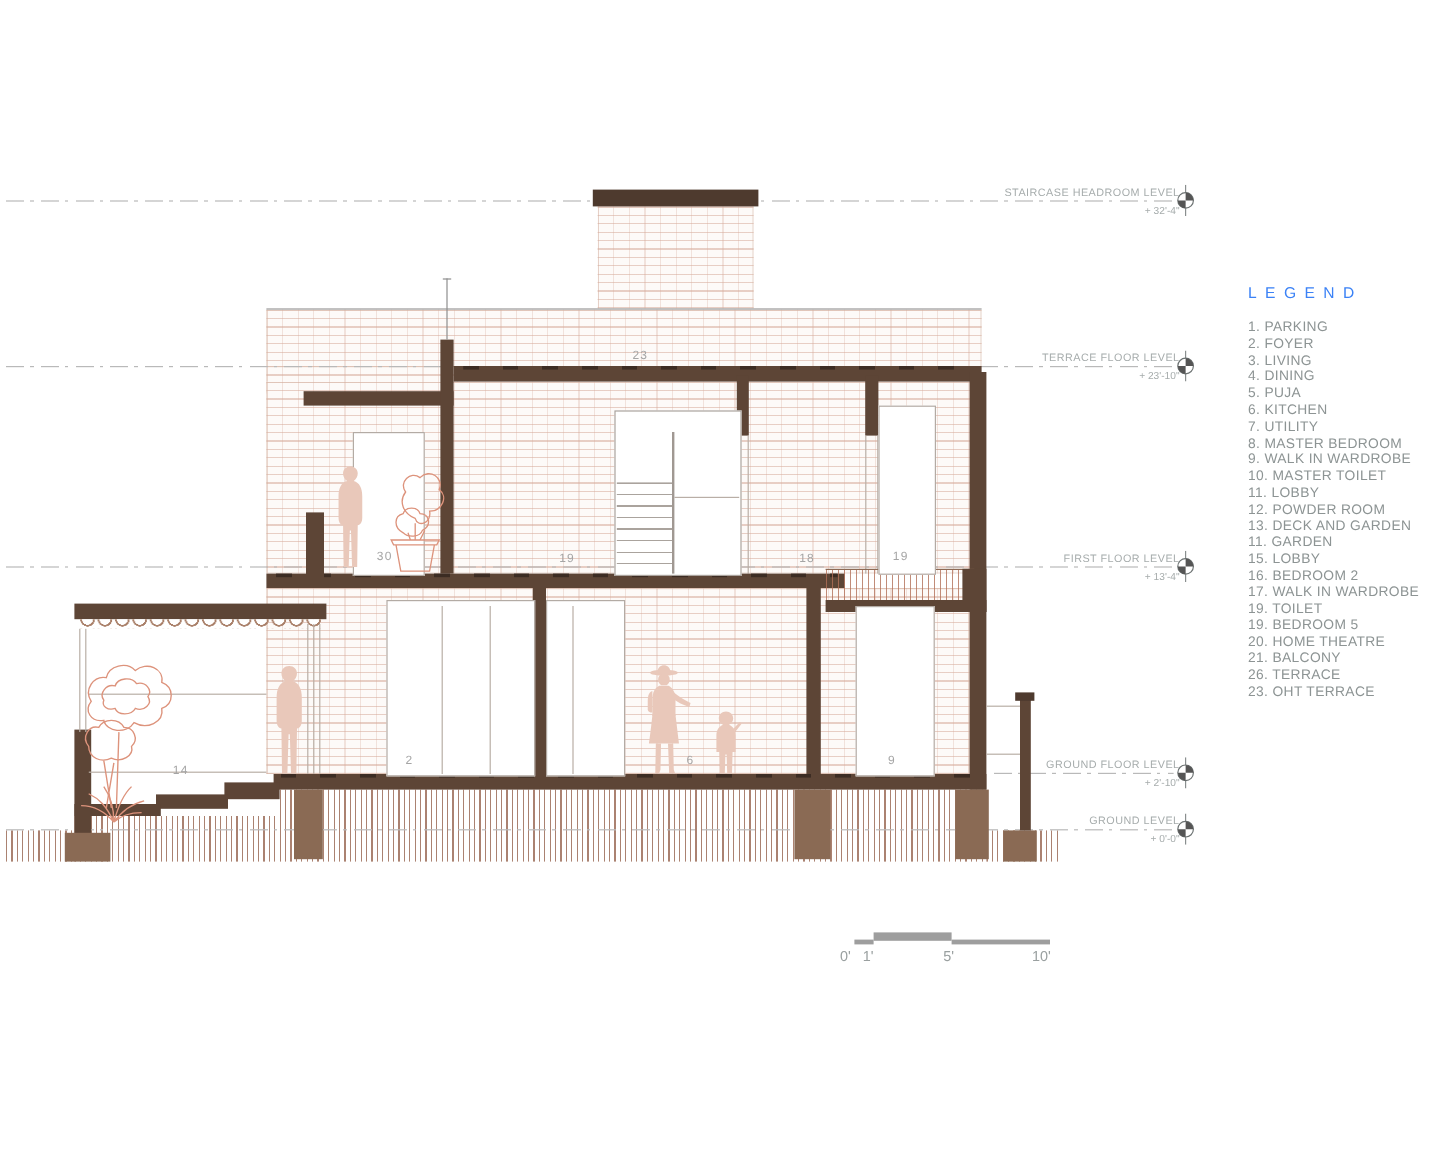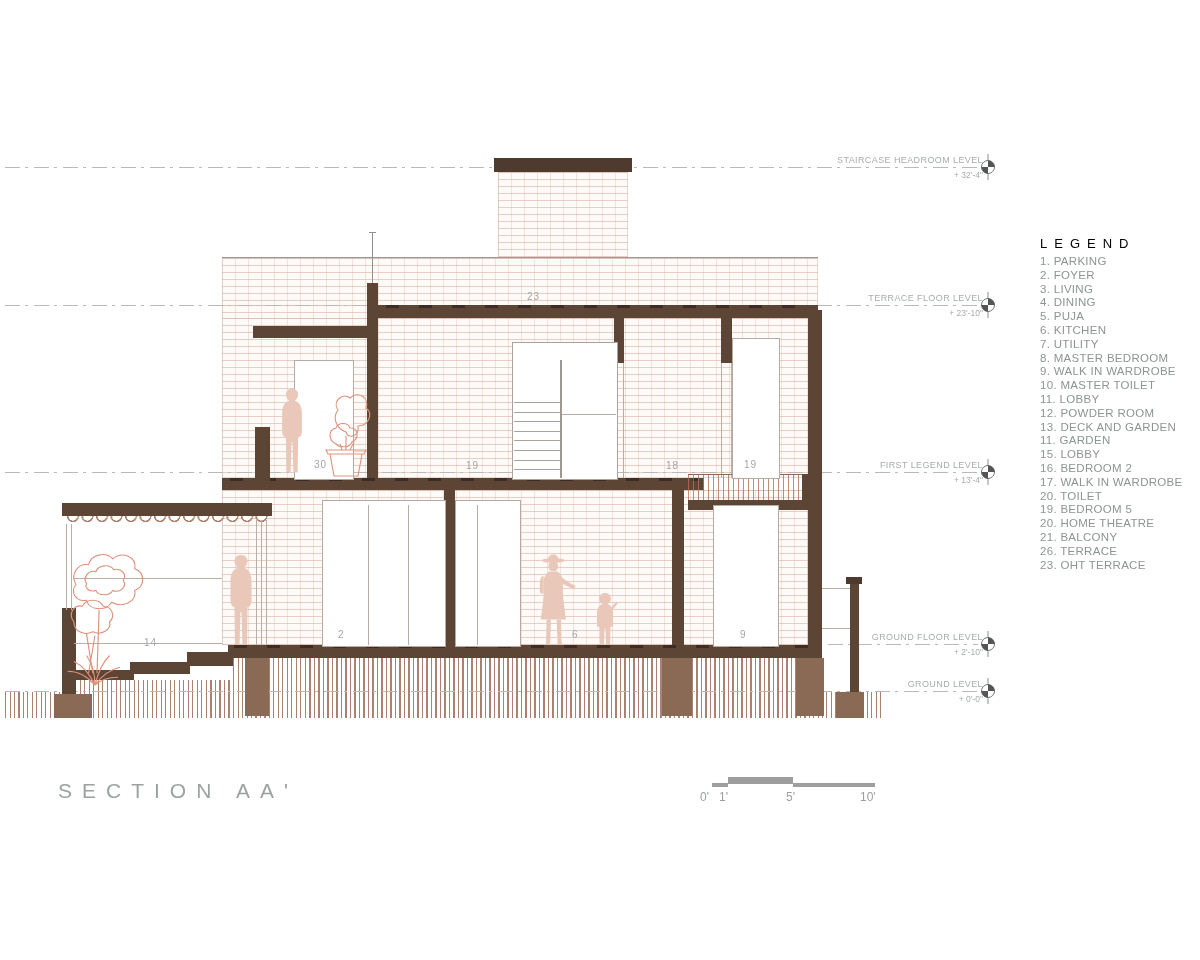--- a/index.html
+++ b/index.html
@@ -35,21 +35,21 @@
   .scal{position:absolute;height:8px;background-image:
        radial-gradient(circle 6.5px at 7px 0px, #fff 4.5px, #a97f68 4.7px 6px, transparent 6.2px);
        background-size:14.5px 8px;background-repeat:repeat-x;}
   .treads{position:absolute;background:
        repeating-linear-gradient(180deg,#aaa39d 0 1px, transparent 1px 9.6px);}
   .room-label{position:absolute;font-size:10px;color:#a5a5a5;letter-spacing:1px;z-index:9;}
   .lvl-label{position:absolute;width:250px;text-align:right;font-size:9px;color:#a6acac;letter-spacing:.4px;z-index:9;}
   .lvl-value{position:absolute;width:250px;text-align:right;font-size:8.5px;color:#a6acac;z-index:9;}
   .mk{position:absolute;z-index:9;}
   .legend{position:absolute;left:1040px;top:236px;z-index:9;}
-  .legend-title{font-size:13px;color:#000000;letter-spacing:7px;margin-bottom:4px;}
+  .legend-title{font-size:13px;color:#3b82f6;letter-spacing:7px;margin-bottom:16px;}
   .legend-item{font-size:11.5px;color:#8d9494;line-height:13.8px;letter-spacing:.3px;white-space:nowrap;}
   .title{position:absolute;left:58px;top:779px;font-size:21px;color:#9aa2a2;letter-spacing:10px;z-index:9;}
   .sc-seg{position:absolute;background:#9e9e9e;}
   .sc-tick{position:absolute;font-size:12px;color:#9aa0a0;z-index:9;}
   .fig{position:absolute;z-index:8;}
   .plant{position:absolute;z-index:8;}
   .z3{z-index:3;} .z2{z-index:2;} .z1{z-index:1;}
 </style>
 </head>
 <body>
@@ -194,21 +194,21 @@
   <span class="room-label" style="left:744px;top:459px;">19</span>
   <span class="room-label" style="left:338px;top:629px;">2</span>
   <span class="room-label" style="left:572px;top:629px;">6</span>
   <span class="room-label" style="left:740px;top:629px;">9</span>
   <span class="room-label" style="left:144px;top:637px;">14</span>
 
   <span class="lvl-label" style="left:733px;top:155px;">STAIRCASE HEADROOM LEVEL</span>
   <span class="lvl-value" style="left:733px;top:170px;">+ 32'-4"</span>
   <span class="lvl-label" style="left:733px;top:293px;">TERRACE FLOOR LEVEL</span>
   <span class="lvl-value" style="left:733px;top:308px;">+ 23'-10"</span>
-  <span class="lvl-label" style="left:733px;top:460px;">FIRST LEGEND LEVEL</span>
+  <span class="lvl-label" style="left:733px;top:460px;">FIRST FLOOR LEVEL</span>
   <span class="lvl-value" style="left:733px;top:475px;">+ 13'-4"</span>
   <span class="lvl-label" style="left:733px;top:632px;">GROUND FLOOR LEVEL</span>
   <span class="lvl-value" style="left:733px;top:647px;">+ 2'-10"</span>
   <span class="lvl-label" style="left:733px;top:679px;">GROUND LEVEL</span>
   <span class="lvl-value" style="left:733px;top:694px;">+ 0'-0"</span>
 
   <svg class="mk" style="left:978px;top:154px;" width="20" height="26" viewBox="0 0 20 26">
     <line x1="10" y1="0" x2="10" y2="26" stroke="#8a8f8f" stroke-width="1"></line>
     <circle cx="10" cy="13" r="6.5" fill="#fff" stroke="#6e7474" stroke-width="1"></circle>
     <path d="M10,13 L10,6.5 A6.5,6.5 0 0 1 16.5,13 Z" fill="#555"></path>
@@ -252,30 +252,29 @@
         <div class="legend-item">8.  MASTER BEDROOM</div>
         <div class="legend-item">9.  WALK IN WARDROBE</div>
         <div class="legend-item">10.  MASTER TOILET</div>
         <div class="legend-item">11.  LOBBY</div>
         <div class="legend-item">12.  POWDER ROOM</div>
         <div class="legend-item">13.  DECK AND GARDEN</div>
         <div class="legend-item">11.  GARDEN</div>
         <div class="legend-item">15.  LOBBY</div>
         <div class="legend-item">16.  BEDROOM 2</div>
         <div class="legend-item">17.  WALK IN WARDROBE</div>
-        <div class="legend-item">20.  TOILET</div>
+        <div class="legend-item">19.  TOILET</div>
         <div class="legend-item">19.  BEDROOM 5</div>
         <div class="legend-item">20.  HOME THEATRE</div>
         <div class="legend-item">21.  BALCONY</div>
         <div class="legend-item">26.  TERRACE</div>
         <div class="legend-item">23.  OHT TERRACE</div>
       </div>
   </div>
 
-  <div class="title">SECTION AA'</div>
 
   <div class="sc-seg" style="left:728px;top:777px;width:65px;height:7px;"></div>
   <div class="sc-seg" style="left:712px;top:783px;width:16px;height:4px;"></div>
   <div class="sc-seg" style="left:793px;top:783px;width:82px;height:4px;"></div>
   <span class="sc-tick" style="left:700px;top:790px;">0'</span>
   <span class="sc-tick" style="left:719px;top:790px;">1'</span>
   <span class="sc-tick" style="left:786px;top:790px;">5'</span>
   <span class="sc-tick" style="left:860px;top:790px;">10'</span>
 
 </div>

